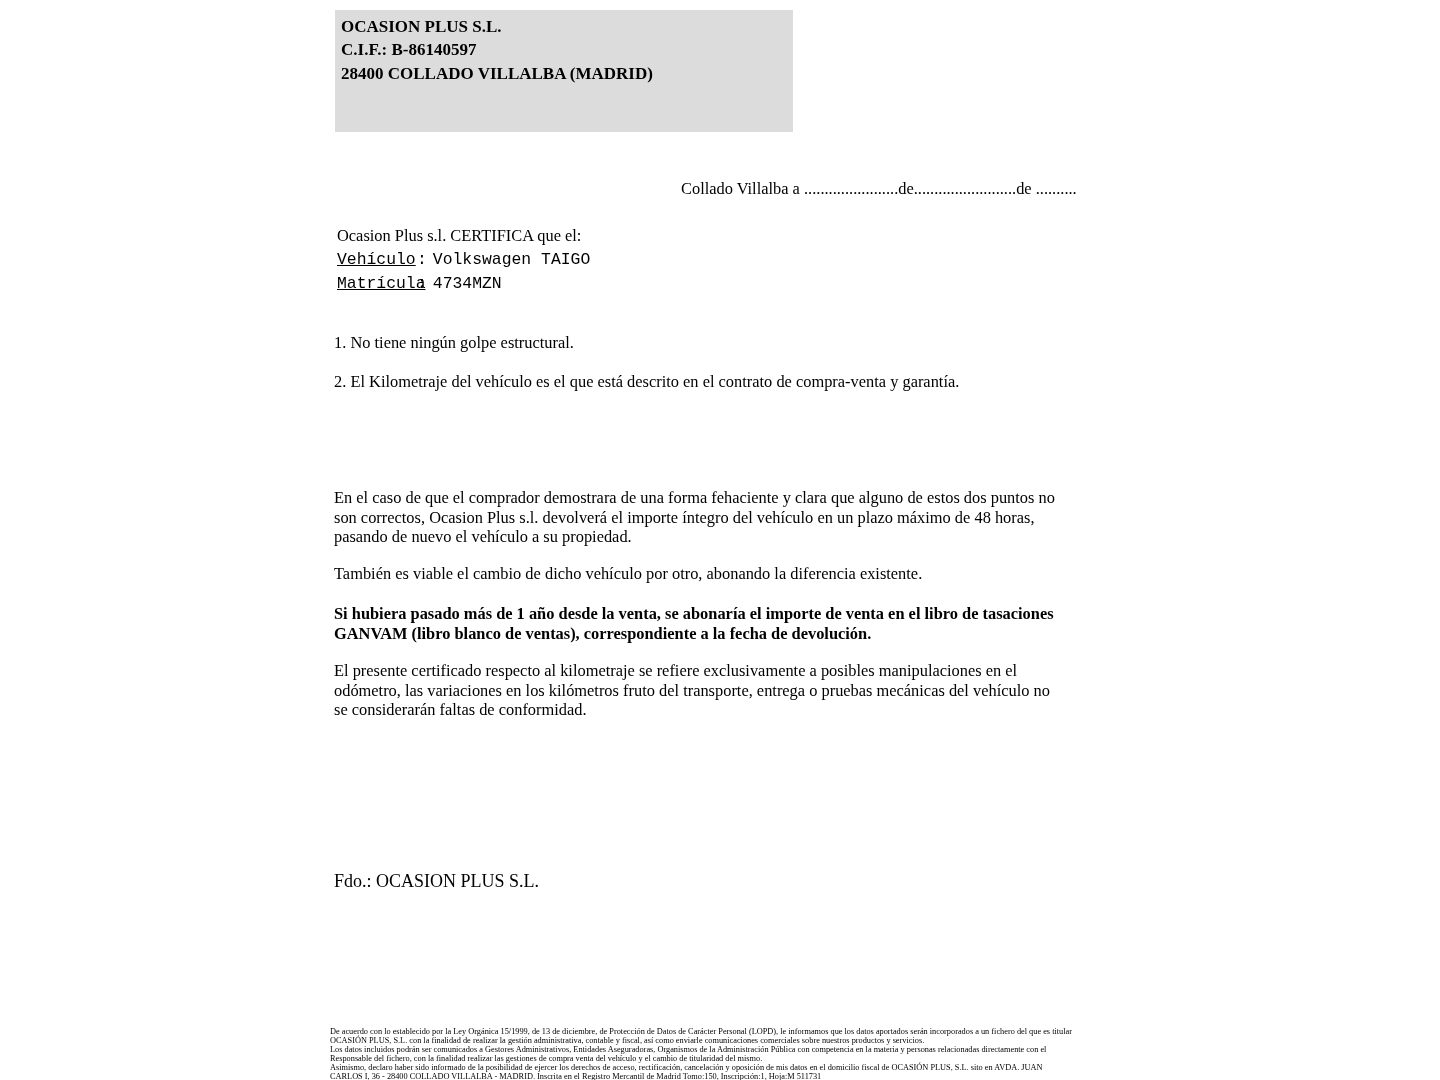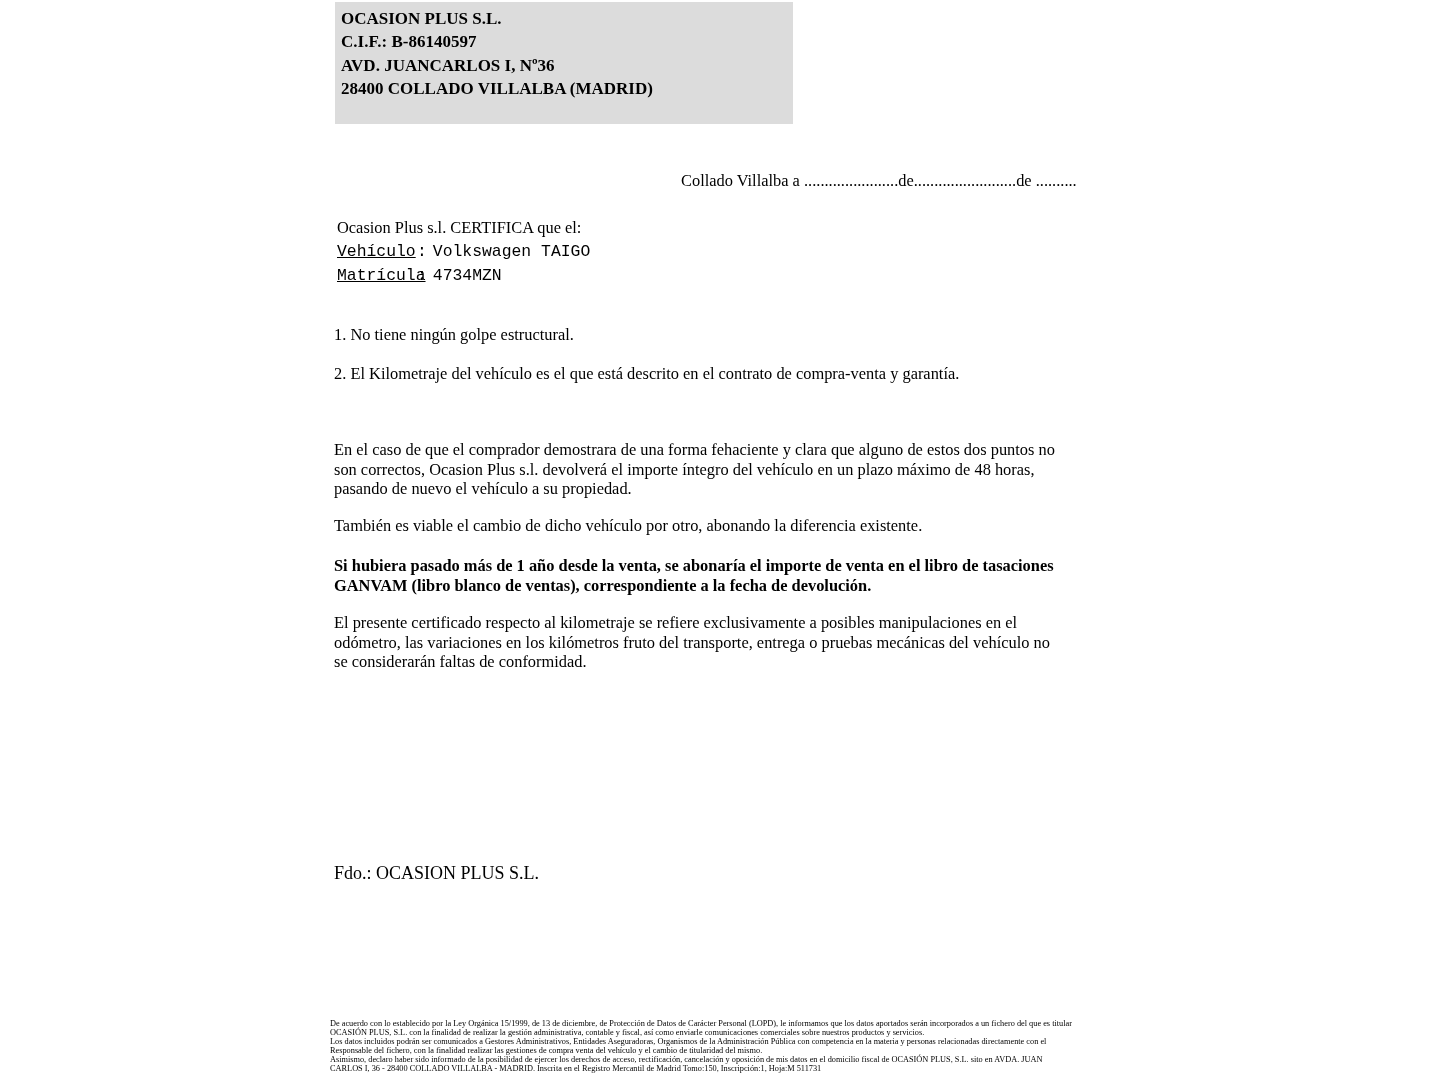--- a/index.html
+++ b/index.html
@@ -4,21 +4,21 @@
 <style>
   html, body { margin: 0; padding: 0; }
   body {
     width: 1440px; height: 1080px;
     background: #ffffff;
     font-family: "Liberation Serif", serif;
     color: #000000;
     position: relative;
     overflow: hidden;
   }
-  .page { position: absolute; left: 0; top: 0; width: 1440px; height: 869px; }
+  .page { position: absolute; left: 0; top: 8px; width: 1440px; height: 869px; }
 
   .header-box {
     position: absolute; left: 335px; top: 2px;
     width: 458px; height: 122px;
     box-sizing: border-box;
     padding: 5px 0 0 6px;
     font-weight: bold;
     font-size: 17px;
     line-height: 23.4px;
   }
@@ -42,20 +42,21 @@
     position: absolute; left: 334px; top: 325px;
     font-size: 16.4px; line-height: 19.5px;
   }
   .clause + .clause { margin-top: 19px; }
 
   .para {
     position: absolute; left: 334px;
     font-size: 16.4px; line-height: 19.5px;
     white-space: pre-line;
     width: 800px;
+    margin-top: 40px;
   }
   .para-1 { top: 440px; }
   .para-2 { top: 516px; }
   .para-3 { top: 556px; font-weight: bold; }
   .para-4 { top: 613px; }
 
   .signature {
     position: absolute; left: 334px; top: 863px;
     font-size: 18px; white-space: nowrap;
   }
@@ -68,21 +69,20 @@
   .legal-para { white-space: pre-line; }
 </style>
 </head>
 <body>
 
 <div class="page">
 
   <div class="header-box" style="background: rgb(220, 220, 220);">
     <div class="header-line">OCASION PLUS S.L.</div>
     <div class="header-line">C.I.F.: B-86140597</div>
-    <div class="header-line">AVD. JUANCARLOS I, Nº36</div>
     <div class="header-line">28400 COLLADO VILLALBA (MADRID)</div>
   </div>
 
   <div class="date-line">Collado Villalba a .......................de.........................de ..........</div>
 
   <div class="cert-block">
     <div>Ocasion Plus s.l. CERTIFICA que el:</div>
     <div class="field-row">
       <span class="field-label-wrap"><span class="u">Vehículo</span></span><span class="field-sep">:</span><span>Volkswagen TAIGO</span>
     </div>

